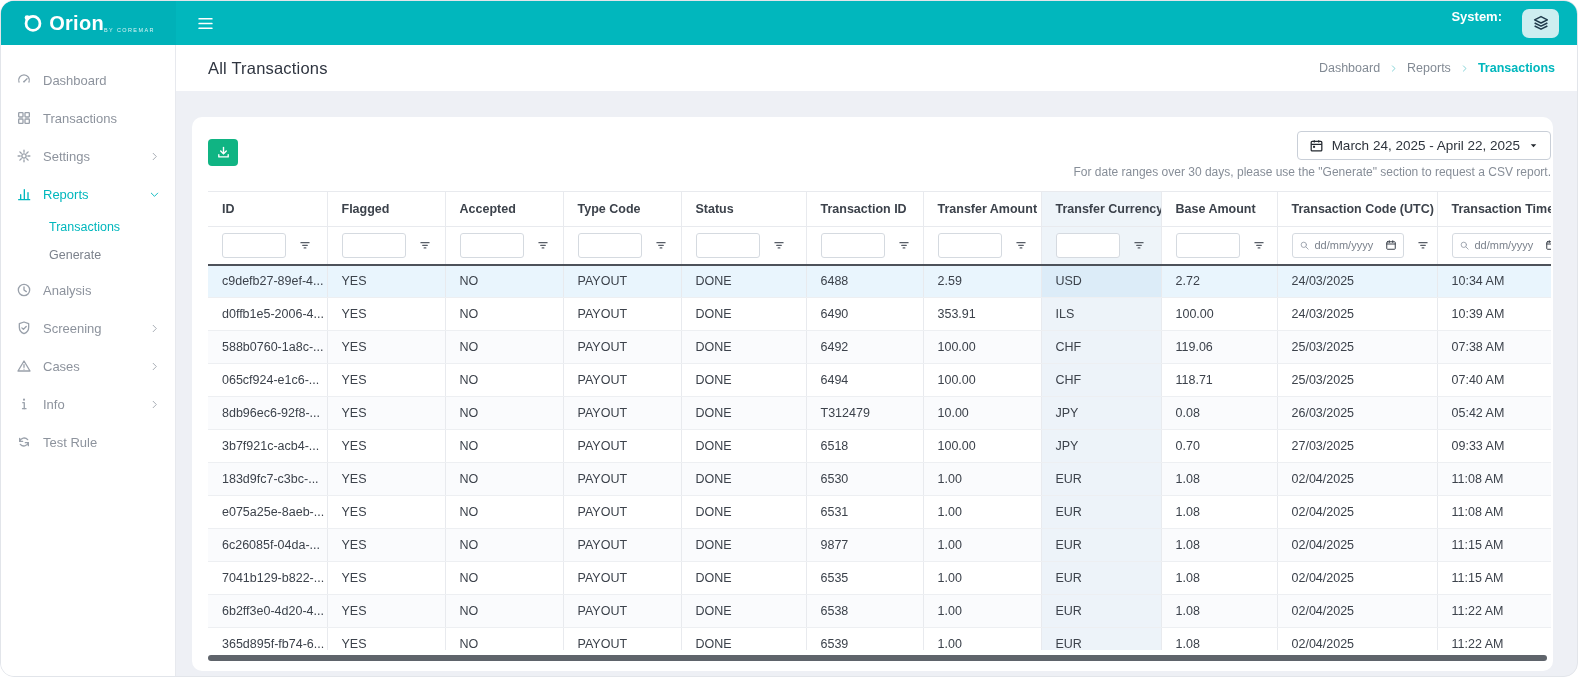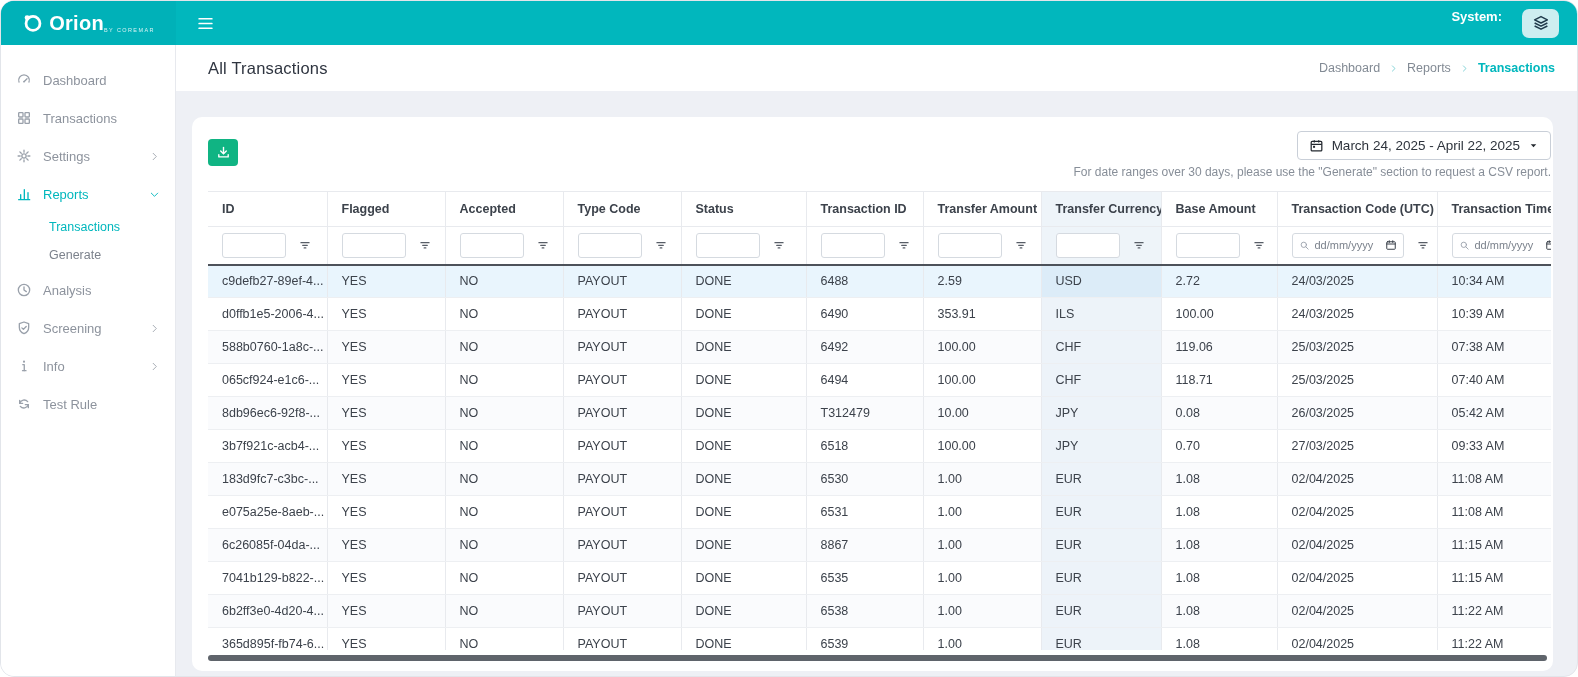--- a/index.html
+++ b/index.html
@@ -176,20 +176,31 @@
               <path d="M12 3l7 2.6v5.2c0 4.6-2.9 8.1-7 9.7-4.1-1.6-7-5.1-7-9.7V5.6z"></path>
               <path d="M8.8 11.8l2.3 2.3 4.2-4.4"></path>
             </svg>
             <span class="lbl">Screening</span>
             <svg class="chev" viewBox="0 0 24 24" fill="none" stroke="currentColor" stroke-width="2" stroke-linecap="round" stroke-linejoin="round">
               <polyline points="9,5 16,12 9,19"></polyline>
             </svg>
           </li>
           <li class="nav-item">
             <svg class="icn" viewBox="0 0 24 24" fill="none" stroke="currentColor" stroke-width="2" stroke-linecap="round" stroke-linejoin="round">
+              <path d="M12 4.5L21 19.5H3z"></path>
+              <line x1="12" y1="10" x2="12" y2="14"></line>
+              <circle cx="12" cy="16.8" r="0.9" fill="currentColor" stroke="none"></circle>
+            </svg>
+            <span class="lbl">Cases</span>
+            <svg class="chev" viewBox="0 0 24 24" fill="none" stroke="currentColor" stroke-width="2" stroke-linecap="round" stroke-linejoin="round">
+              <polyline points="9,5 16,12 9,19"></polyline>
+            </svg>
+          </li>
+          <li class="nav-item">
+            <svg class="icn" viewBox="0 0 24 24" fill="none" stroke="currentColor" stroke-width="2" stroke-linecap="round" stroke-linejoin="round">
               <circle cx="12" cy="5.5" r="1.6" fill="currentColor" stroke="none"></circle>
               <path d="M10.2 10H12.4v9"></path>
               <path d="M9.8 19h5.2"></path>
             </svg>
             <span class="lbl">Info</span>
             <svg class="chev" viewBox="0 0 24 24" fill="none" stroke="currentColor" stroke-width="2" stroke-linecap="round" stroke-linejoin="round">
               <polyline points="9,5 16,12 9,19"></polyline>
             </svg>
           </li>
           <li class="nav-item">
@@ -518,21 +529,21 @@
                     <td class="">1.08</td>
                     <td class="">02/04/2025</td>
                     <td class="">11:08 AM</td>
                   </tr>
                   <tr>
                     <td class="">6c26085f-04da-...</td>
                     <td class="val-yes">YES</td>
                     <td class="val-no">NO</td>
                     <td class="">PAYOUT</td>
                     <td class="">DONE</td>
-                    <td class="">8867</td>
+                    <td class="">9877</td>
                     <td class="">1.00</td>
                     <td class="col-hl">EUR</td>
                     <td class="">1.08</td>
                     <td class="">02/04/2025</td>
                     <td class="">11:15 AM</td>
                   </tr>
                   <tr>
                     <td class="">7041b129-b822-...</td>
                     <td class="val-yes">YES</td>
                     <td class="val-no">NO</td>

